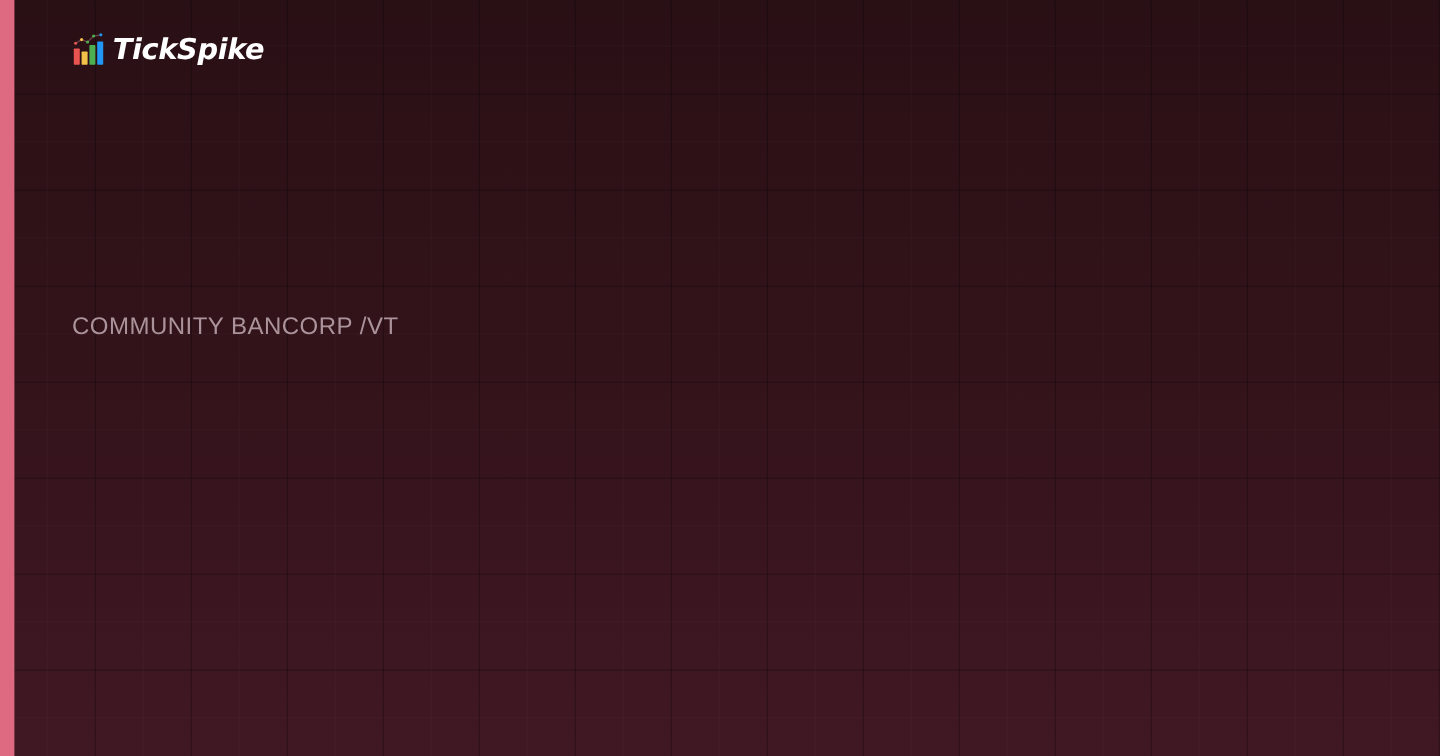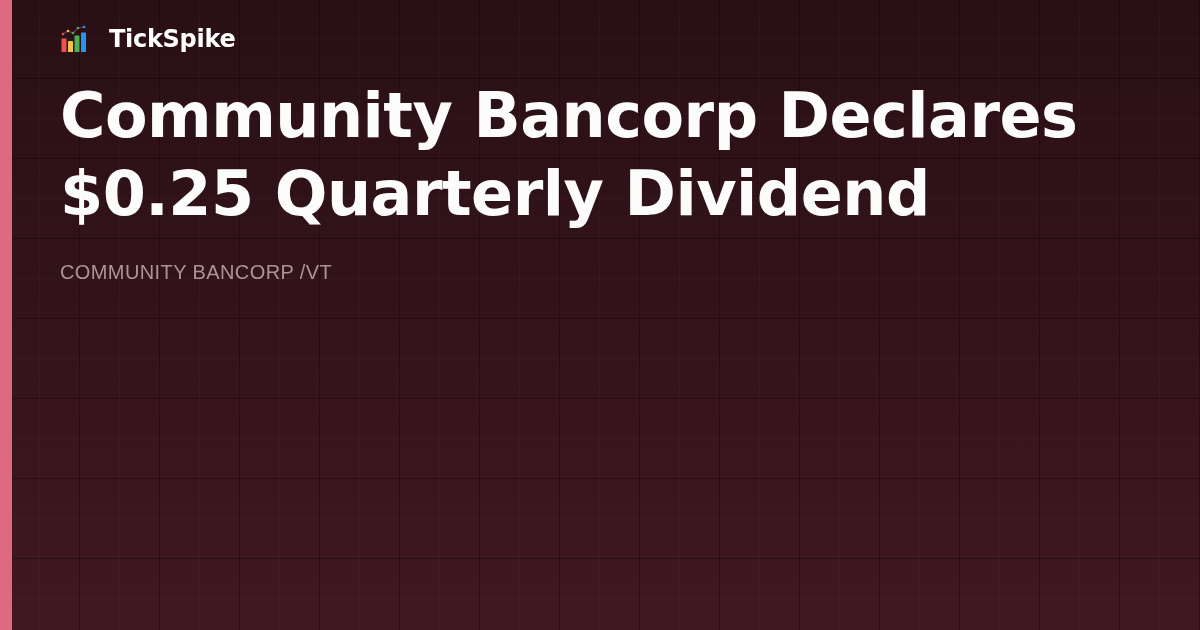--- a/index.html
+++ b/index.html
@@ -65,23 +65,24 @@
     width: 1090px;
     height: 630px;
   }
 
   
   .brand {
     position: absolute;
     top: 25px;
     left: 0;
     display: flex;
-    align-items: flex-start;
-    gap: 21px;
+    align-items: flex-end;
+    gap: 6px;
     height: 30px;
+    font-style: italic;
   }
 
   .brand-mark {
     width: 28px;
     height: 28px;
     display: block;
     flex: 0 0 28px;
   }
 
   .brand-name {
@@ -144,21 +145,17 @@
         <circle cx="24" cy="2" r="1.3" fill="#2196f3"></circle>
 
         <rect x="1.5" y="13.5" width="5" height="13.5" rx="0.6" fill="#e8544f"></rect>
         <rect x="8" y="16" width="5" height="11" rx="0.6" fill="#f2c14a"></rect>
         <rect x="14.5" y="10.5" width="5" height="16.5" rx="0.6" fill="#4caf50"></rect>
         <rect x="21" y="7.5" width="5" height="19.5" rx="0.6" fill="#2196f3"></rect>
       </svg>
       <span class="brand-name">TickSpike</span>
     </div>
 
-    <h1 class="headline">
-      <span>Community Bancorp Declares</span><br>
-      <span>$0.25 Quarterly Dividend</span>
-    </h1>
 
     <div class="subtitle">COMMUNITY BANCORP /VT</div>
 
   </div>
 </div>
 
 </body></html>

